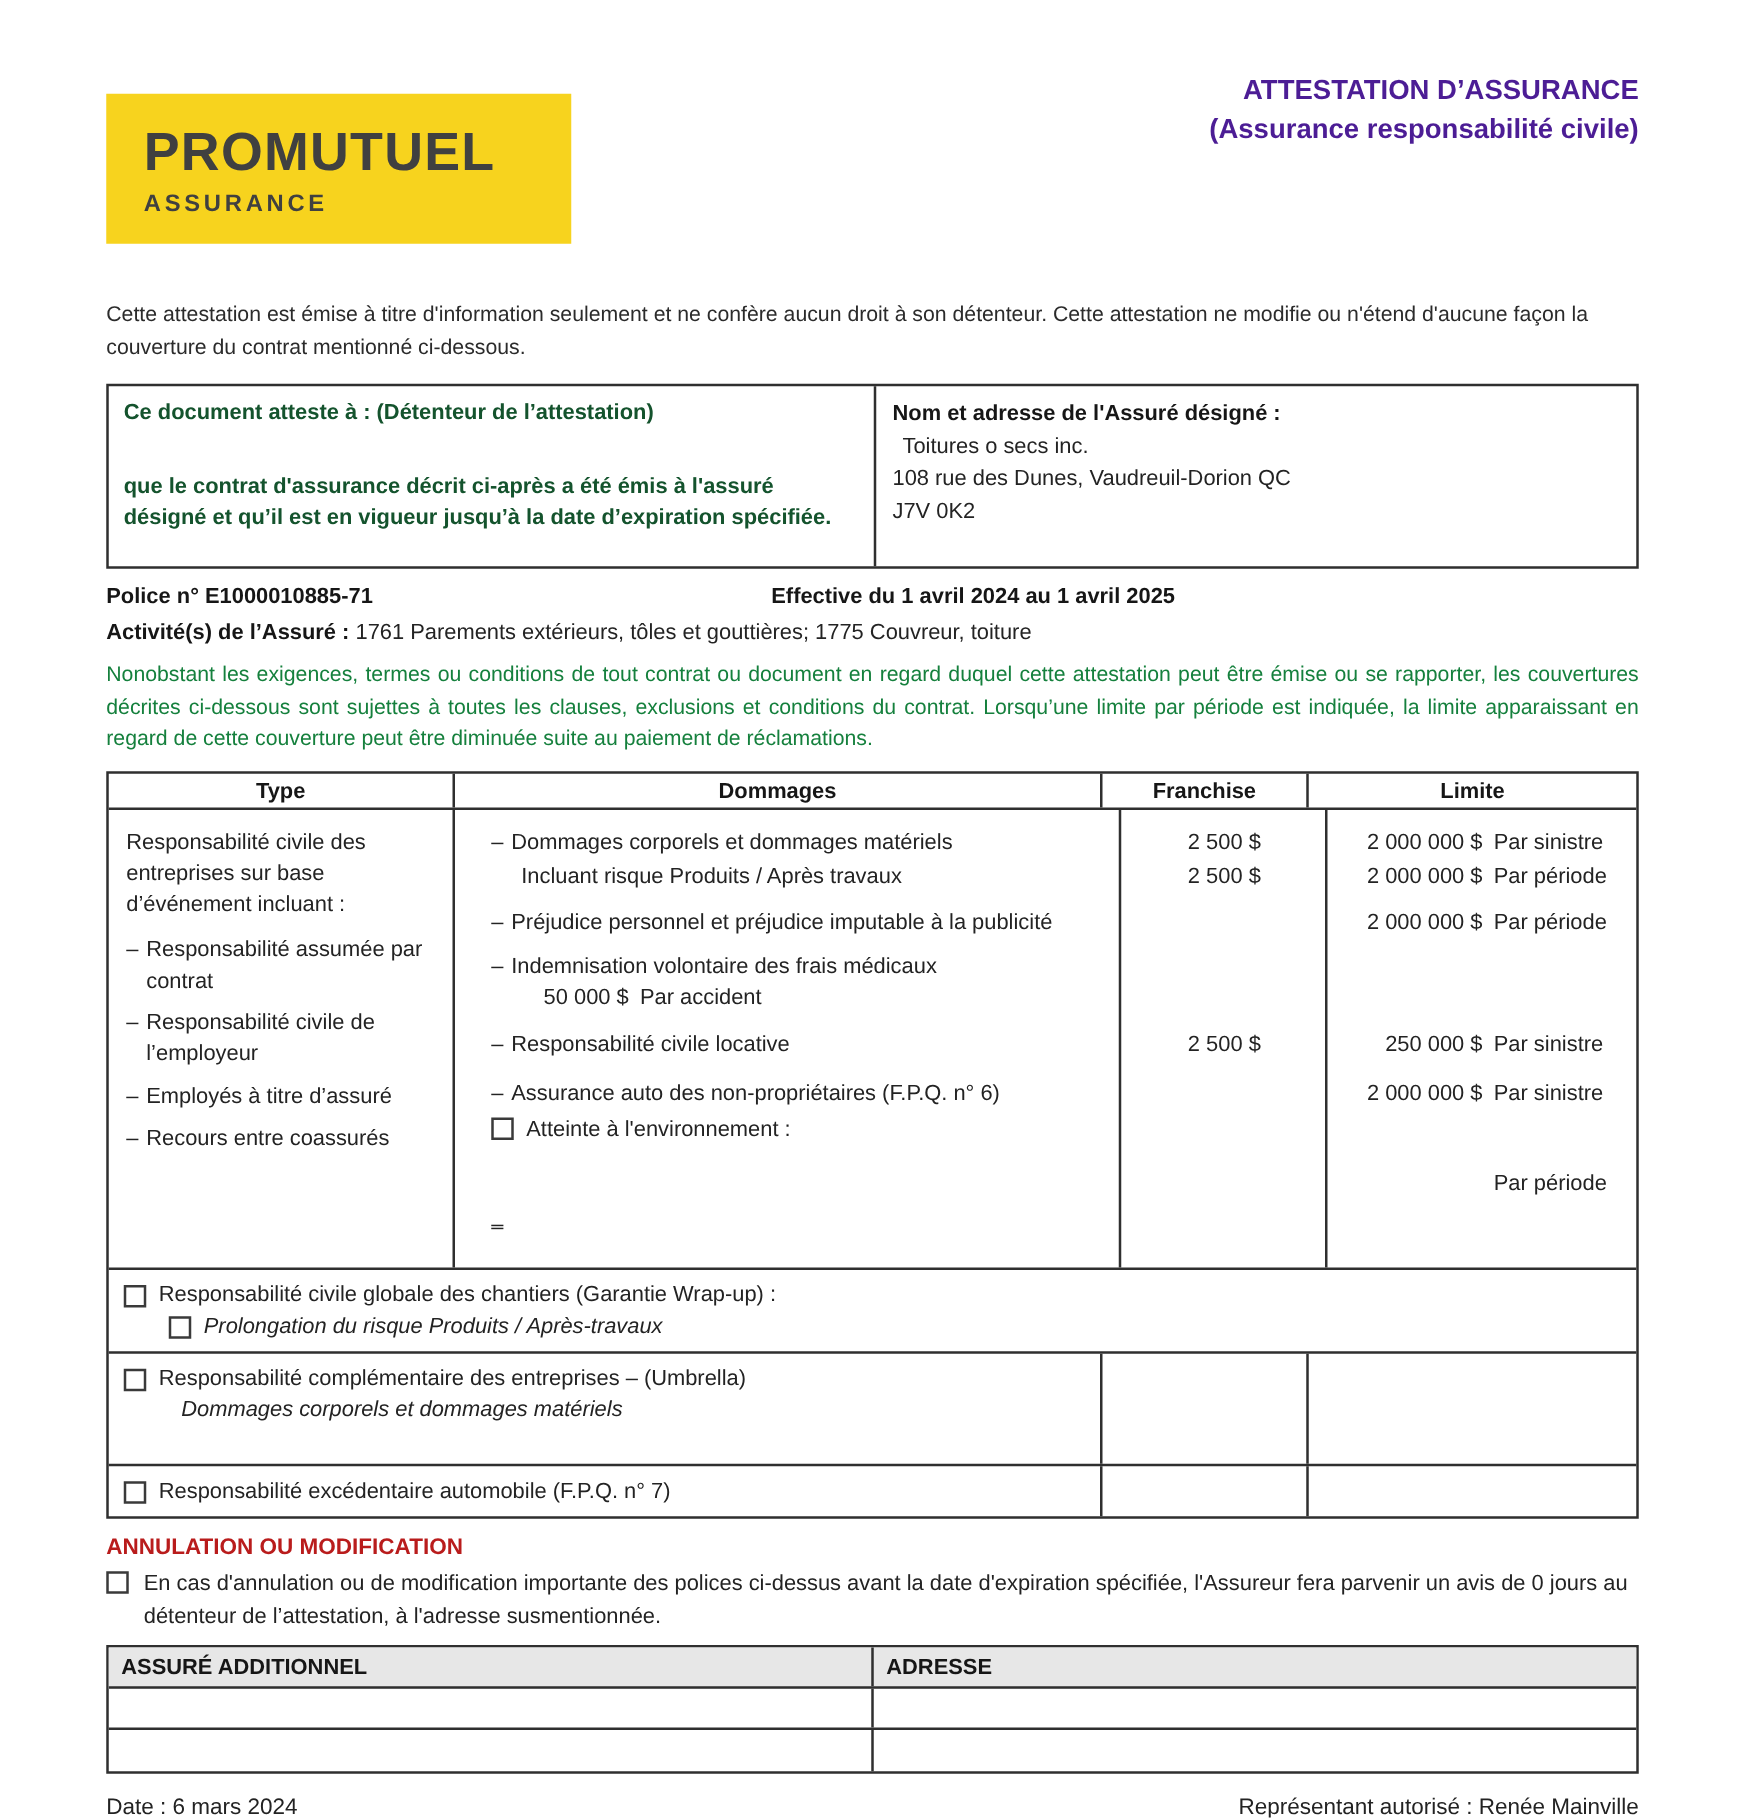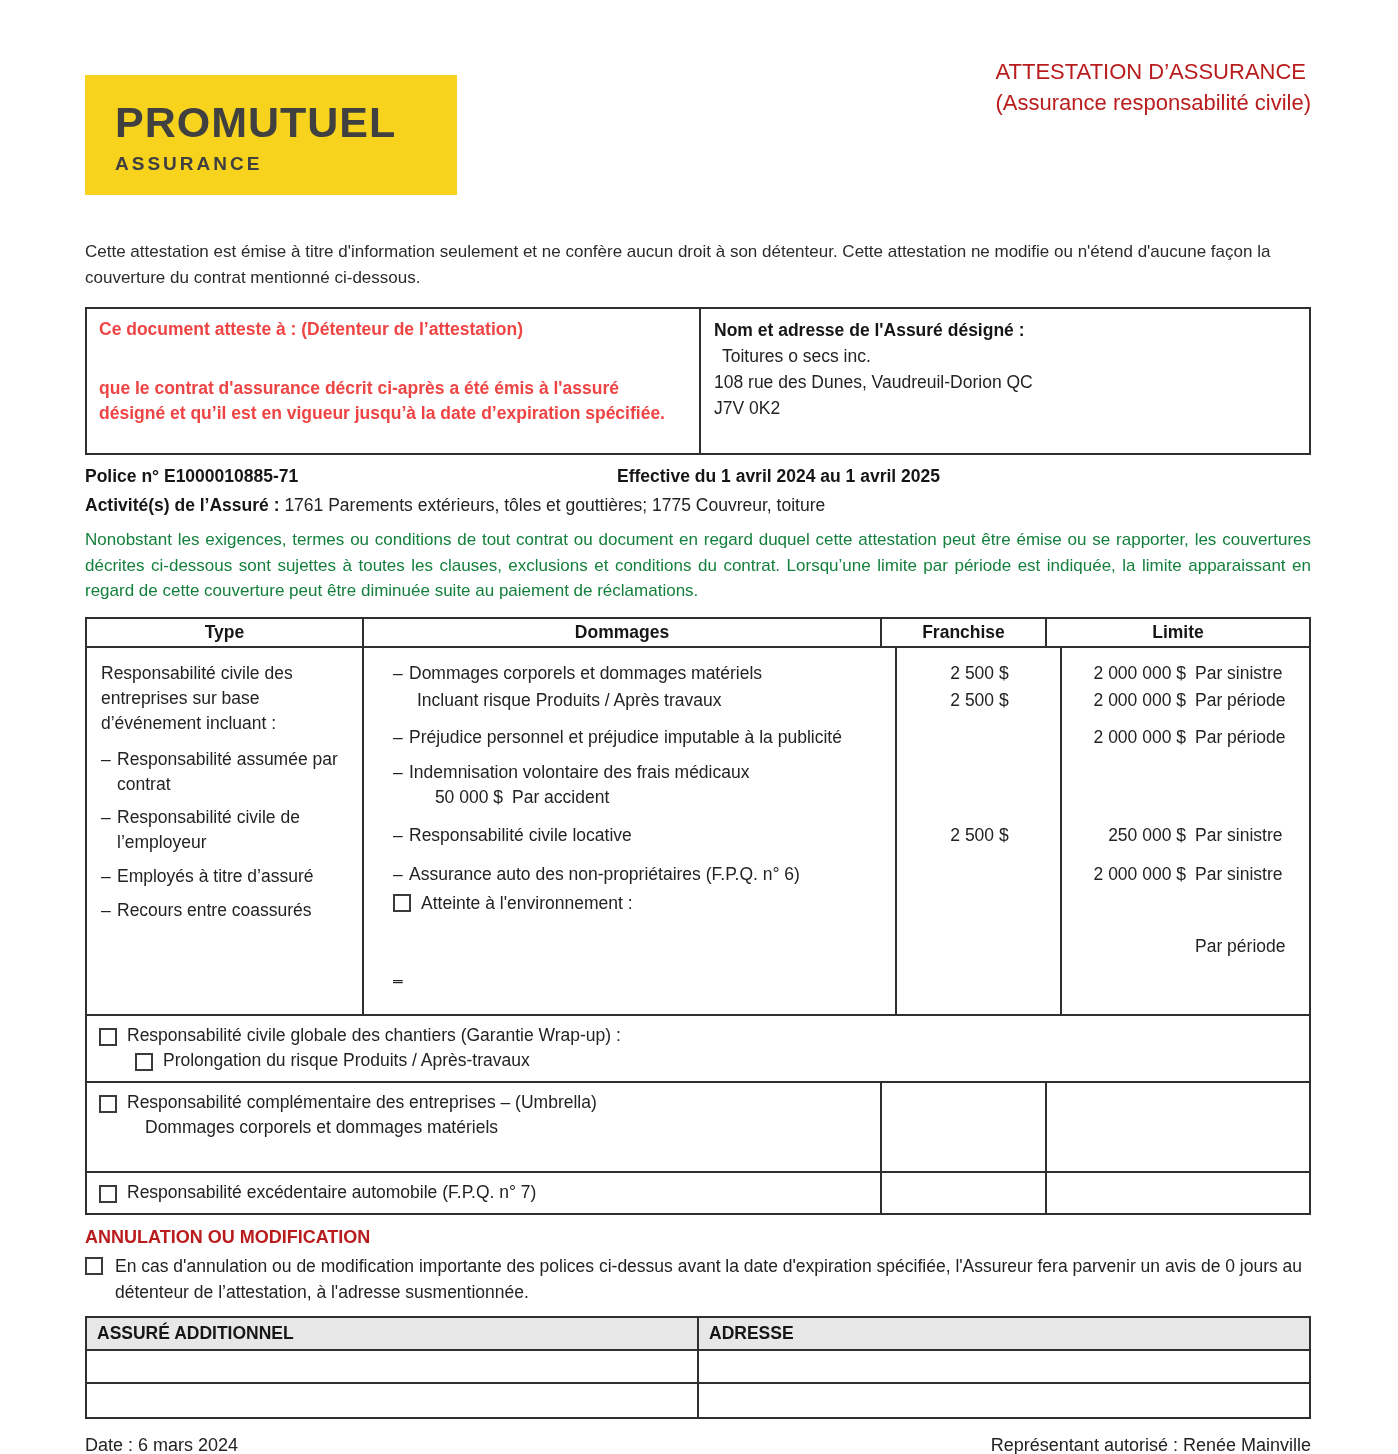--- a/index.html
+++ b/index.html
@@ -13,30 +13,30 @@
 
   
   .header { position:relative; padding-top:75px; }
   .logo {
     width:372px; height:120px; background:#F7D31E;
     padding:26px 0 0 30px;
   }
   .logo-brand { font-size:43px; font-weight:800; color:#404040; letter-spacing:1px; line-height:1; }
   .logo-sub { font-size:19px; font-weight:700; color:#404040; letter-spacing:3px; margin-top:9px; }
   .doc-title {
-    position:absolute; right:0; top:56px; 
-    font-size:22px; font-weight:400; color:#b91c1c; line-height:1.42;
+    position:absolute; right:0; top:56px; text-align:right;
+    font-size:22px; font-weight:700; color:#4c1d95; line-height:1.42;
   }
 
   
   .intro { margin-top:44px; line-height:1.55; color:#2b2b2b; }
 
   
   .attest-box { margin-top:15px; border:2px solid #2f2f2f; display:flex; height:148px; }
-  .attest-left { width:614px; border-right:2px solid #2f2f2f; padding:8px 12px; font-weight:700; font-size:17.5px; line-height:1.45; color:#ef4444; }
+  .attest-left { width:614px; border-right:2px solid #2f2f2f; padding:8px 12px; font-weight:700; font-size:17.5px; line-height:1.45; color:#14532d; }
   .holder-body { margin-top:34px; }
   .attest-right { flex:1; padding:8px 13px; font-size:17.5px; line-height:1.5; }
   .attest-right .cell-title { font-weight:700; color:#161616; }
   .insured-name { padding-left:8px; }
 
   
   .policy-line { margin-top:11px; position:relative; height:26px; font-weight:700; font-size:17.5px; color:#161616; }
   .effective { position:absolute; left:532px; top:0; }
   .activities { margin-top:3px; font-size:17.5px; }
   .activities .lbl { font-weight:700; color:#161616; }
@@ -77,21 +77,21 @@
   .lim-per { margin-left:9px; white-space:nowrap; }
 
   .mt2{margin-top:2px;} .mt4{margin-top:4px;} .mt8{margin-top:8px;}
   .mt10{margin-top:10px;flex-direction:column;} .mt12{margin-top:12px;} .mt14{margin-top:14px;} .mt18{margin-top:18px;}
 
   .cb { width:18px; height:18px; border:2px solid #3a3a3a; background:#fff; flex:none; margin-top:3px; }
 
   .band { border-top:2px solid #2f2f2f; padding:9px 12px 10px; font-size:17.5px; position:relative; }
   .band .line1 { display:flex; align-items:flex-start; }
   .band .line1 .txt { margin-left:10px; }
-  .band .line2 { margin-top:4px; padding-left:36px; display:flex; align-items:flex-end; }
+  .band .line2 { margin-top:4px; padding-left:36px; display:flex; align-items:flex-end;font-style:italic; }
   .band .line2 .txt { margin-left:10px; }
   .band .line2.plain { padding-left:46px; }
   .band.umbrella { min-height:90px; }
   .band .bvl { position:absolute; top:0; bottom:0; width:2px; background:#2f2f2f; }
   .band .bvl-1 { left:793px; }
   .band .bvl-2 { left:958px; }
 
   
   .cancel-title { margin-top:12px; text-align:left; font-weight:700; font-size:18px; color:#b91c1c; }
   .cancel-clause { margin-top:6px; display:flex; align-items:flex-start; line-height:1.45; font-size:17.5px; }

